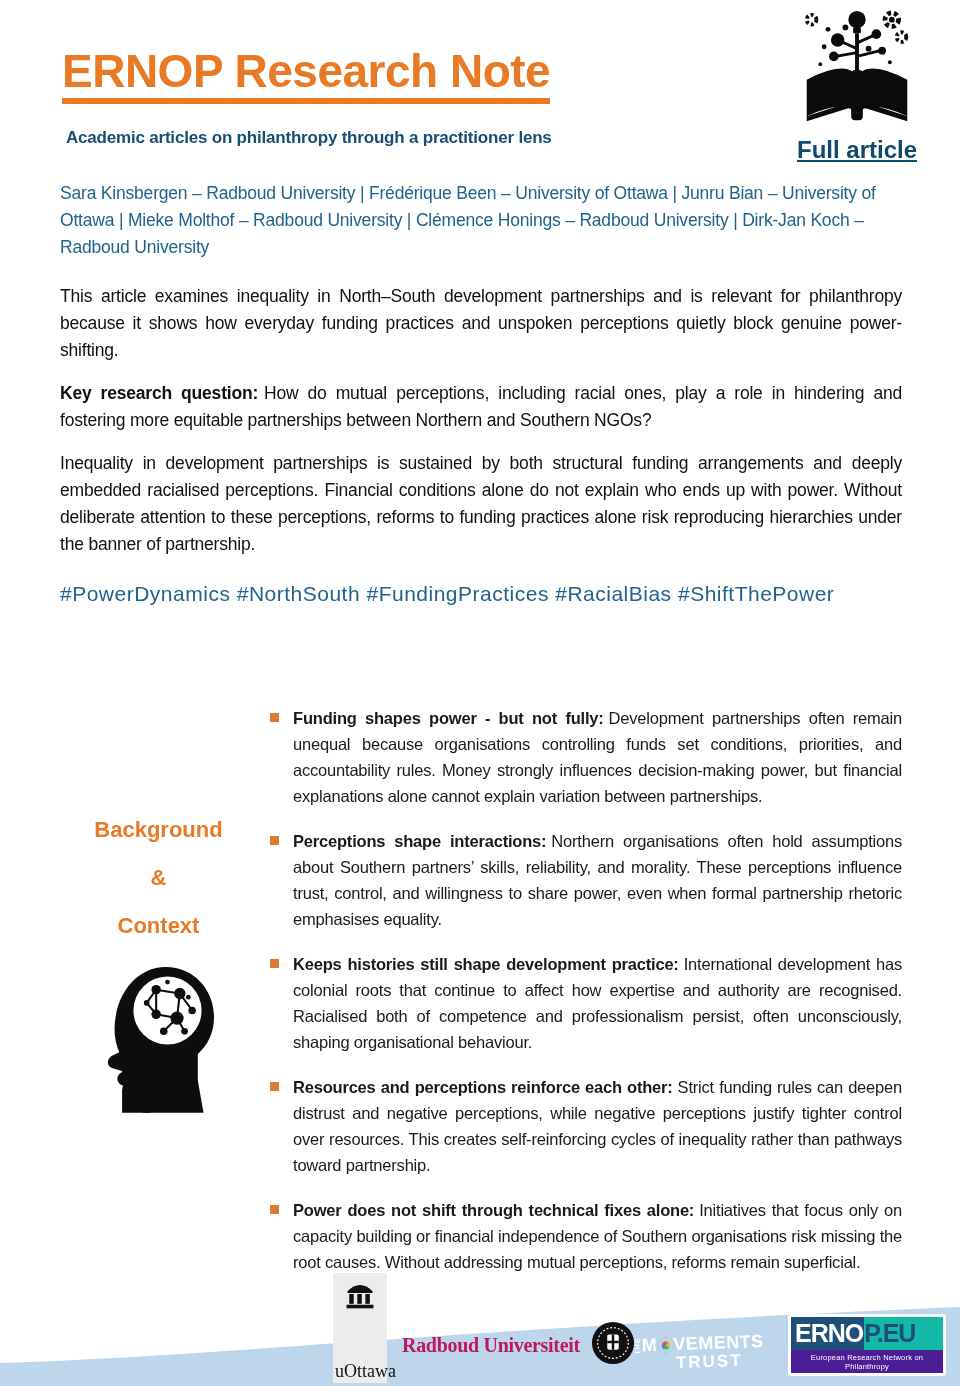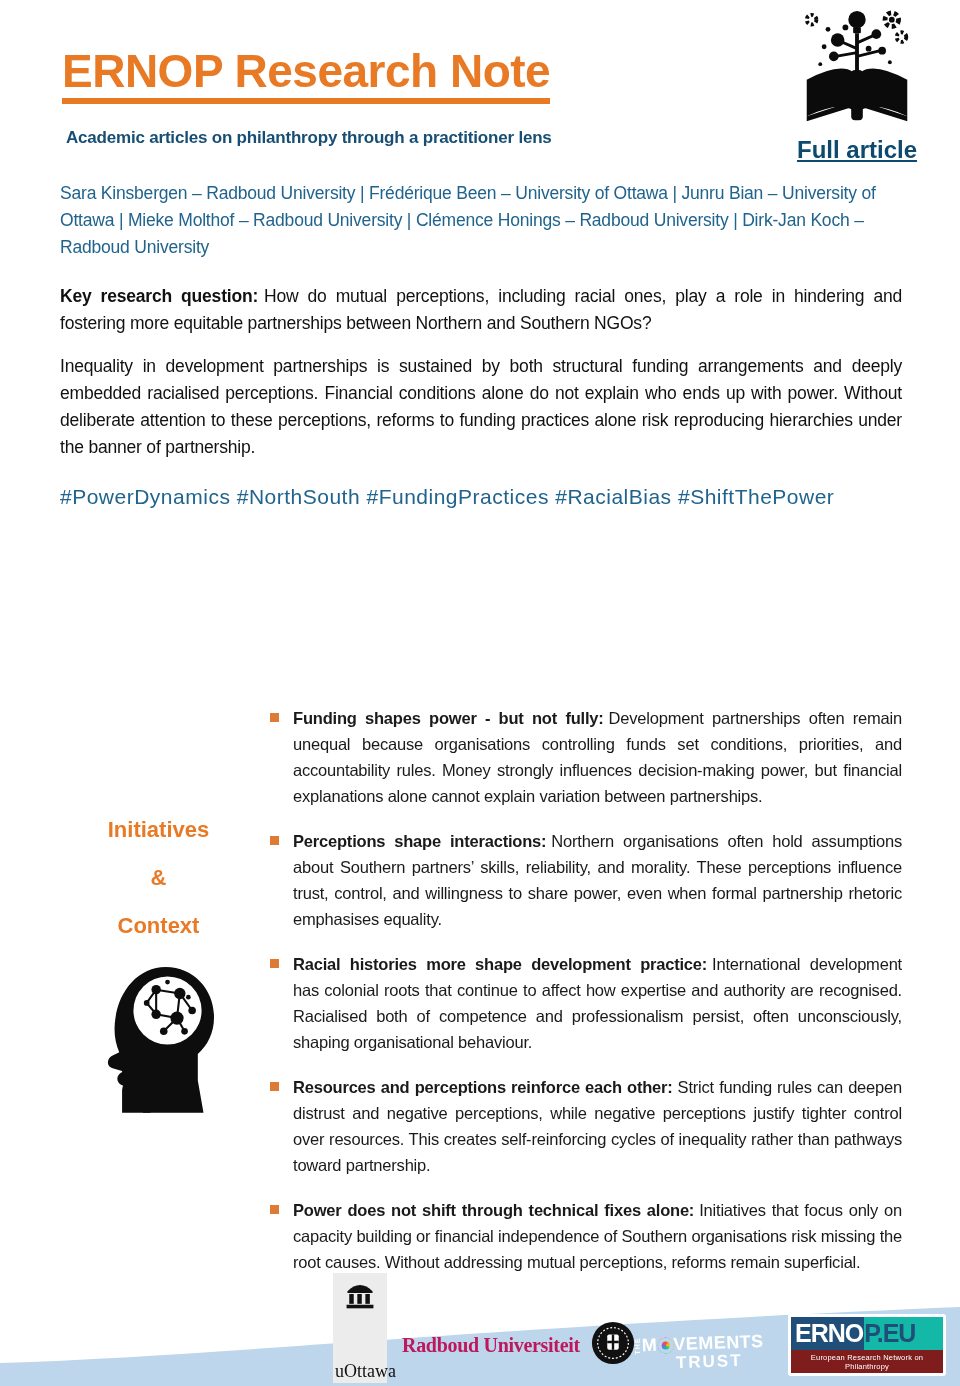--- a/index.html
+++ b/index.html
@@ -71,21 +71,21 @@
     display:inline-block; width:16px; height:16px; border-radius:50%; vertical-align:-2px;
     background:conic-gradient(#e74c3c,#f39c12,#f1c40f,#2ecc71,#1abc9c,#3498db,#9b59b6,#e052a0,#e74c3c);
     box-shadow:inset 0 0 0 4px #BDD6EB;
   }
   .mv-trust { text-align:center; font-size:17px; font-weight:bold; letter-spacing:2px; margin-top:-2px; }
 
   .ernop { position:absolute; left:788px; bottom:10px; width:158px; background:#ffffff; padding:3px; border-radius:3px; }
   .ernop-top { display:flex; height:33px; }
   .ernop-left { background:#1F4E79; color:#fff; font-weight:bold; font-size:25px; line-height:33px; padding:0 1px 0 4px; letter-spacing:-1px; }
   .ernop-right { background:#14b8a6; color:#1F4E79; font-weight:bold; font-size:25px; line-height:33px; letter-spacing:-1px; flex:1; }
-  .ernop-strip { background:#7f1d1d; color:#fff; font-size:7.5px; text-align:center; padding:3px 0 2px; letter-spacing:0.2px; }
+  .ernop-strip { background:#4c1d95; color:#fff; font-size:7.5px; text-align:center; padding:3px 0 2px; letter-spacing:0.2px; }
 </style>
 </head>
 <body>
 
 <div class="page">
 
   <div class="masthead">
     <h1>ERNOP Research Note</h1>
   </div>
   <div class="tagline">Academic articles on philanthropy through a practitioner lens</div>
@@ -121,29 +121,30 @@
           <rect x="54" y="66" width="12" height="52" rx="4"></rect>
           <path d="M8,114 L56,98 L60,104 L64,98 L112,114 L112,119 L64,104 L60,110 L56,104 L8,119 Z"></path>
         </g>
       </svg>
     </span>
     <span class="full-article">Full article</span>
   </div>
 
   <div class="article">
     <p class="authors">Sara Kinsbergen – Radboud University | Frédérique Been – University of Ottawa | Junru Bian – University of Ottawa | Mieke Molthof – Radboud University | Clémence Honings – Radboud University | Dirk-Jan Koch – Radboud University</p>
+    <p class="para">This article examines inequality in North–South development partnerships and is relevant for philanthropy because it shows how everyday funding practices and unspoken perceptions quietly block genuine power-shifting.</p>
     <p class="para"><span class="lead">Key research question:</span><span>How do mutual perceptions, including racial ones, play a role in hindering and fostering more equitable partnerships between Northern and Southern NGOs?</span></p>
     <p class="para">Inequality in development partnerships is sustained by both structural funding arrangements and deeply embedded racialised perceptions. Financial conditions alone do not explain who ends up with power. Without deliberate attention to these perceptions, reforms to funding practices alone risk reproducing hierarchies under the banner of partnership.</p>
     <div class="hashtags">#PowerDynamics #NorthSouth #FundingPractices #RacialBias #ShiftThePower</div>
   </div>
 
   <div class="columns">
     <div class="left-col">
       <div class="side-label">
-        <div>Initiatives</div>
+        <div>Background</div>
         <div>&amp;</div>
         <div>Context</div>
       </div>
       <div class="head-img">
         <svg width="142" height="152" viewBox="0 0 150 160">
           <g fill="#0d0d0d">
 
             <path d="M82,6 C112,6 132,30 133,56 C134,74 127,88 116,98 L116,126 L122,160 L58,160 L58,134
                      C46,136 36,128 36,116 L26,113 C19,111 20,103 25,100 L33,96
                      C28,85 27,72 29,60 C33,30 54,6 82,6 Z"></path>
@@ -177,21 +178,21 @@
       <div class="bullet">
         <span class="marker"></span>
         <span class="btext"><span class="b-lead">Funding shapes power - but not fully:</span><span>Development partnerships often remain unequal because organisations controlling funds set conditions, priorities, and accountability rules. Money strongly influences decision-making power, but financial explanations alone cannot explain variation between partnerships.</span></span>
       </div>
       <div class="bullet">
         <span class="marker"></span>
         <span class="btext"><span class="b-lead">Perceptions shape interactions:</span><span>Northern organisations often hold assumptions about Southern partners’ skills, reliability, and morality. These perceptions influence trust, control, and willingness to share power, even when formal partnership rhetoric emphasises equality.</span></span>
       </div>
       <div class="bullet">
         <span class="marker"></span>
-        <span class="btext"><span class="b-lead">Racial histories more shape development practice:</span><span>International development has colonial roots that continue to affect how expertise and authority are recognised. Racialised both of competence and professionalism persist, often unconsciously, shaping organisational behaviour.</span></span>
+        <span class="btext"><span class="b-lead">Keeps histories still shape development practice:</span><span>International development has colonial roots that continue to affect how expertise and authority are recognised. Racialised both of competence and professionalism persist, often unconsciously, shaping organisational behaviour.</span></span>
       </div>
       <div class="bullet">
         <span class="marker"></span>
         <span class="btext"><span class="b-lead">Resources and perceptions reinforce each other:</span><span>Strict funding rules can deepen distrust and negative perceptions, while negative perceptions justify tighter control over resources. This creates self-reinforcing cycles of inequality rather than pathways toward partnership.</span></span>
       </div>
       <div class="bullet">
         <span class="marker"></span>
         <span class="btext"><span class="b-lead">Power does not shift through technical fixes alone:</span><span>Initiatives that focus only on capacity building or financial independence of Southern organisations risk missing the root causes. Without addressing mutual perceptions, reforms remain superficial.</span></span>
       </div>
     </div>

